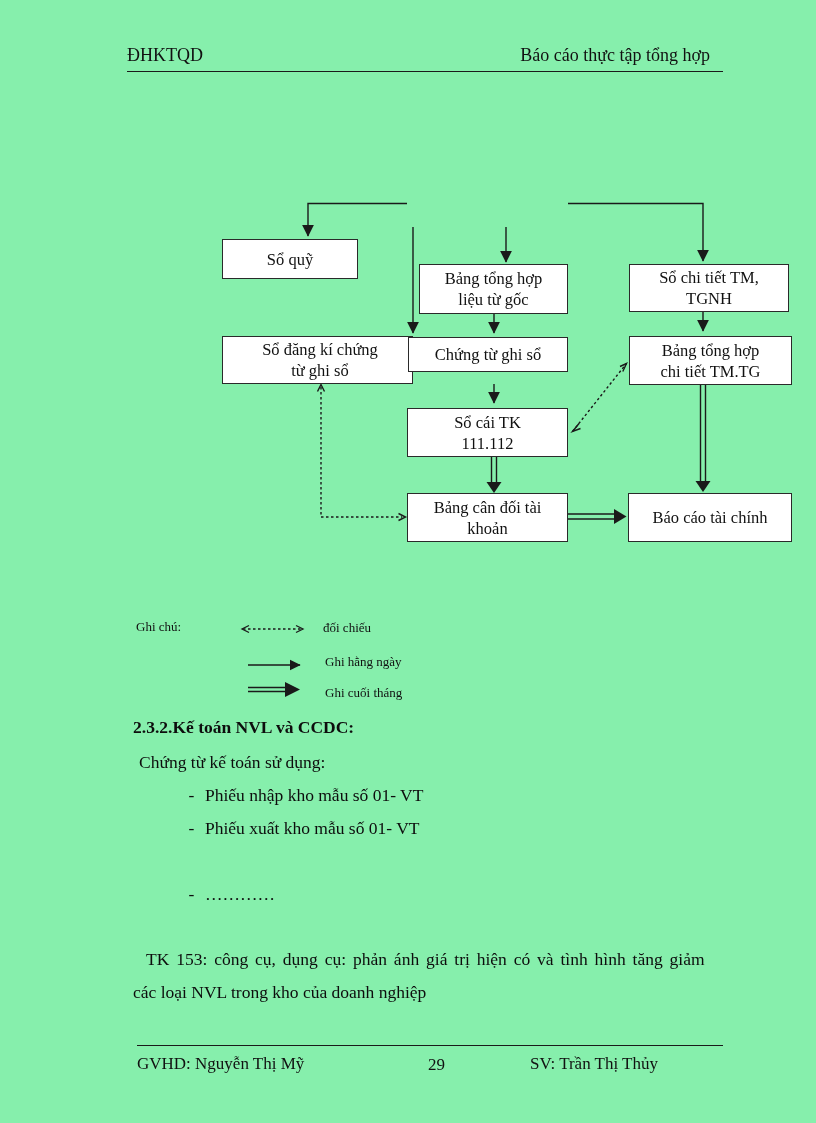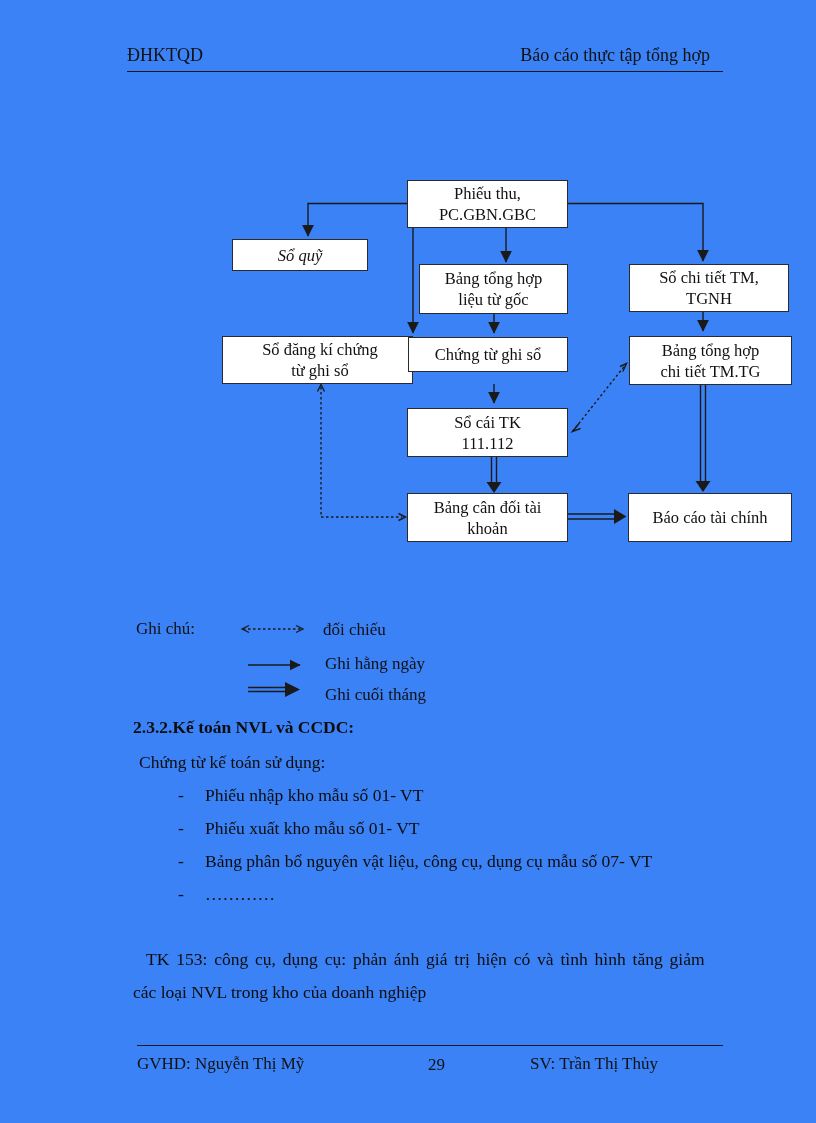--- a/index.html
+++ b/index.html
@@ -1,20 +1,20 @@
 <!DOCTYPE html>
 <html><head>
 <meta charset="utf-8">
 <style>
   html,body{margin:0;padding:0;background:#e8e8e8;}
   .page{
     position:relative;
     width:816px;height:1123px;
     margin:0 auto;
-    background:#3b82f6;
+    background:#86efac;
     font-family:"Liberation Serif","DejaVu Serif",serif;
     color:#111;
     overflow:hidden;
   }
   .abs{position:absolute;}
   
   .hdr-text{font-size:18px;white-space:nowrap;}
   .rule{position:absolute;height:0;border-top:1.6px solid #1a1a1a;}
   .ftr-text{font-size:17px;white-space:nowrap;text-align:right;}
   
@@ -24,23 +24,23 @@
     border:1.6px solid #2a2a2a;
     background:#fff;
     display:flex;flex-direction:column;
     align-items:center;justify-content:center;
     text-align:center;
     font-size:16.5px;line-height:21px;
     padding:1px 2px;
   }
   svg.overlay{position:absolute;left:0;top:0;pointer-events:none;}
   
-  .legend-label{font-size:17px;white-space:nowrap;}
+  .legend-label{font-size:13px;white-space:nowrap;}
   
-  .b-line{position:absolute;font-size:17.5px;white-space:nowrap;color:#0d0d0d;}
+  .b-line{position:absolute;font-size:17.5px;white-space:nowrap;color:#0d0d0d;text-align:center;}
   .b-head{font-weight:bold;}
   .dash{display:inline-block;width:27px;}
 </style>
 </head>
 <body>
 
 <div class="page">
 
   <div class="abs hdr-text" style="left:127px;top:45px;">ĐHKTQD</div>
   <div class="abs hdr-text" style="left:415px;top:45px;width:295px;text-align:right;">Báo cáo thực tập tổng hợp</div>
@@ -97,25 +97,21 @@
       <line x1="243" y1="629" x2="302" y2="629" stroke-dasharray="2.5,2.5"></line>
       <path d="M249,625.5 L242,629 L249,632.5"></path>
       <path d="M296,625.5 L303,629 L296,632.5"></path>
       <line x1="248" y1="665" x2="300" y2="665" marker-end="url(#arr)"></line>
       <line x1="248" y1="687.5" x2="286" y2="687.5"></line>
       <line x1="248" y1="691.5" x2="286" y2="691.5"></line>
     </g>
     <polygon points="285,682 285,697 300,689.5" fill="#1a1a1a"></polygon>
   </svg>
 
-  <div class="fc-box" style="left:407px;top:180px;width:161px;height:48px;">
-    <span>Phiếu thu,</span>
-    <span>PC.GBN.GBC</span>
-  </div>
-  <div class="fc-box" style="left:232px;top:239px;width:136px;height:32px;font-style:italic;">
+  <div class="fc-box" style="left:222px;top:239px;width:136px;height:40px;">
     <span>Sổ quỹ</span>
   </div>
   <div class="fc-box" style="left:419px;top:264px;width:149px;height:50px;">
     <span>Bảng tổng hợp</span>
     <span>liệu từ gốc</span>
   </div>
   <div class="fc-box" style="left:629px;top:264px;width:160px;height:48px;">
     <span>Sổ chi tiết TM,</span>
     <span>TGNH</span>
   </div>
@@ -145,21 +141,20 @@
   <div class="abs legend-label" style="left:136px;top:619px;">Ghi chú:</div>
   <div class="abs legend-label" style="left:323px;top:620px;">đối chiếu</div>
   <div class="abs legend-label" style="left:325px;top:654px;">Ghi hằng ngày</div>
   <div class="abs legend-label" style="left:325px;top:685px;">Ghi cuối tháng</div>
 
   <div class="b-line b-head" style="left:133px;top:717px;">2.3.2.Kế toán NVL và CCDC:</div>
   <div class="b-line" style="left:139px;top:752px;">Chứng từ kế toán sử dụng:</div>
 
   <div class="b-line" style="left:178px;top:785px;"><span class="dash">-</span><span>Phiếu nhập kho mẫu số 01- VT</span></div>
   <div class="b-line" style="left:178px;top:818px;"><span class="dash">-</span><span>Phiếu xuất kho mẫu số 01- VT</span></div>
-  <div class="b-line" style="left:178px;top:851px;"><span class="dash">-</span><span>Bảng  phân bổ nguyên vật liệu,  công cụ, dụng cụ mẫu số 07- VT</span></div>
   <div class="b-line" style="left:178px;top:884px;"><span class="dash">-</span><span>…………</span></div>
 
   <div class="b-line" style="left:146px;top:949px;word-spacing:2.5px;">TK 153: công cụ, dụng cụ: phản ánh giá trị hiện  có và tình hình tăng giảm</div>
   <div class="b-line" style="left:133px;top:982px;">các loại NVL trong kho của doanh nghiệp</div>
 
   <div class="rule" style="left:137px;top:1045px;width:586px;"></div>
   <div class="abs ftr-text" style="left:137px;top:1054px;">GVHD: Nguyễn Thị Mỹ</div>
   <div class="abs ftr-text" style="left:428px;top:1055px;">29</div>
   <div class="abs ftr-text" style="left:530px;top:1054px;">SV: Trần Thị Thủy</div>
 

